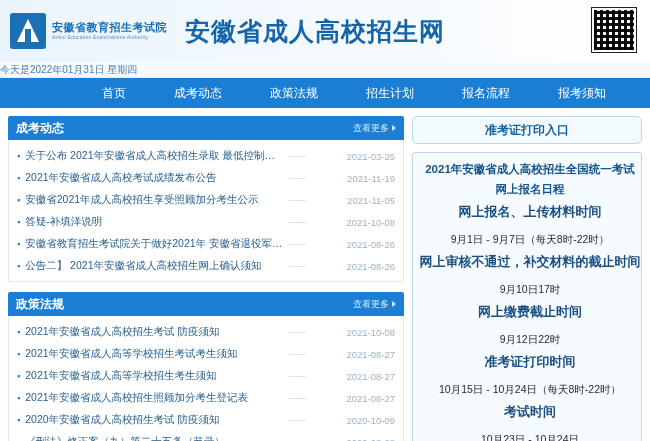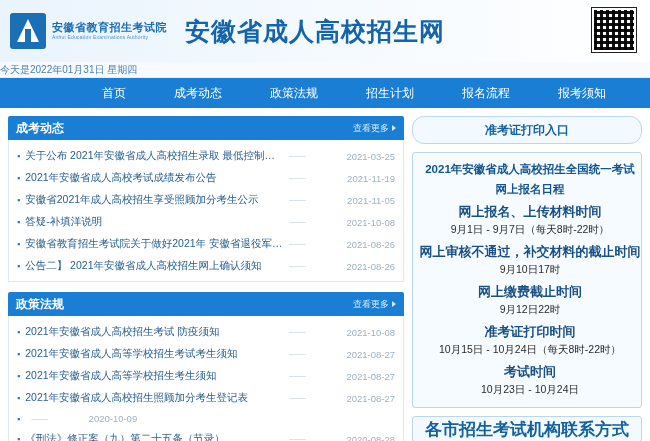--- a/index.html
+++ b/index.html
@@ -144,21 +144,21 @@
   .news-dots {
     flex: none; color: #c9d6e2; font-size: 9px; letter-spacing: -1px;
     margin: 0 6px; width: 40px; overflow: hidden;
   }
   .news-date { flex: none; color: #9fb2c4; font-size: 9.5px; width: 60px; text-align: right; }
 
   
   .rbox {
     border: 1px solid #b9d8ef;
     background: #f2f9ff;
-    border-radius: 12px;
+    border-radius: 5px;
     margin-bottom: 8px;
   }
   .rbox-entry {
     height: 26px;
     display: flex; align-items: center; justify-content: center;
     font-size: 12px; color: #13629f; font-weight: bold;
     cursor: pointer;
   }
   .sched {
     border: 1px solid #b9d8ef;
@@ -171,21 +171,21 @@
   .sched-h1 {
     font-size: 11.5px; font-weight: bold; color: #13548f; line-height: 1.5;
   }
   .sched-h2 {
     font-size: 11.5px; font-weight: bold; color: #13548f; margin-top: 4px;
   }
   .sched-label {
     font-size: 13px; font-weight: bold; color: #1a4f85; margin-top: 6px;
   }
   .sched-val {
-    font-size: 10.5px; color: #2b2b2b; margin-top: 2px;
+    font-size: 10.5px; color: #2b2b2b; margin-top: 12px;
   }
   .contact-box {
     border: 1px solid #b9d8ef;
     background: #f2f9ff;
     border-radius: 3px;
     height: 26px;
     display: flex; align-items: center; justify-content: center;
     font-size: 17px; color: #13629f; font-weight: bold;
     cursor: pointer;
   }
@@ -300,20 +300,21 @@
             <span class="news-date">2021-08-27</span>
           </div>
           <div class="news-row">
             <span class="bullet">▪</span>
             <span class="news-title">2021年安徽省成人高校招生照顾加分考生登记表</span>
             <span class="news-dots">——</span>
             <span class="news-date">2021-08-27</span>
           </div>
           <div class="news-row">
             <span class="bullet">▪</span>
+            <span class="news-title">2020年安徽省成人高校招生考试 防疫须知</span>
             <span class="news-dots">——</span>
             <span class="news-date">2020-10-09</span>
           </div>
           <div class="news-row">
             <span class="bullet">▪</span>
             <span class="news-title">《刑法》修正案（九）第二十五条（节录）</span>
             <span class="news-dots">——</span>
             <span class="news-date">2020-08-28</span>
           </div>
         </div>

